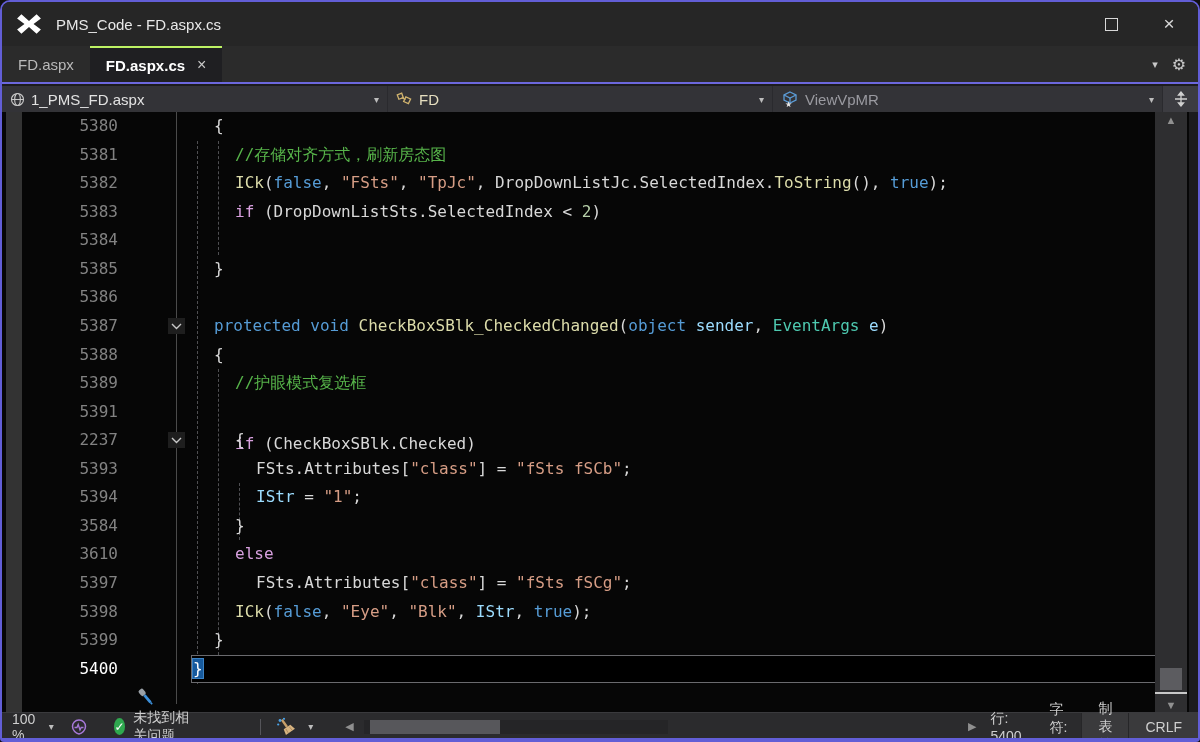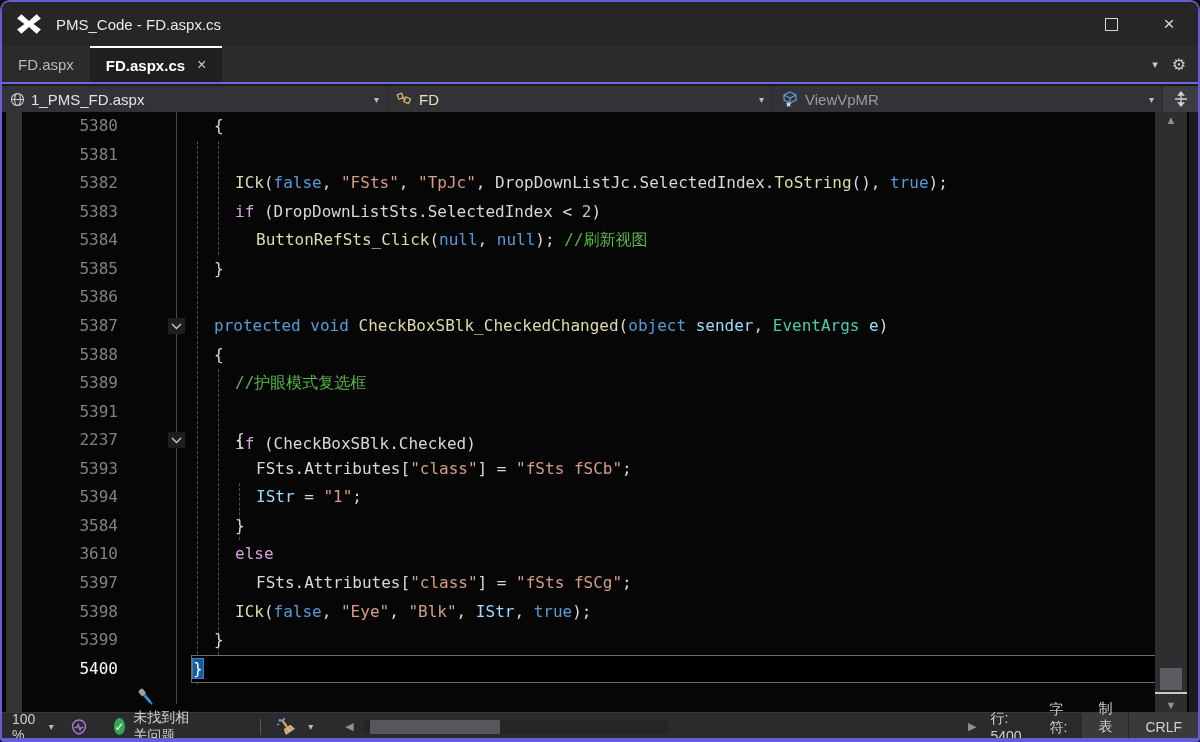--- a/index.html
+++ b/index.html
@@ -16,21 +16,21 @@
   
   .titlebar { position:absolute; left:0; right:0; top:0; height:44px; background:#262626; display:flex; align-items:center; }
   .vslogo { margin:0 14px 0 14px; }
   .title-text { font-size:15px; color:#e8e8e8; }
   .wincontrols { margin-left:auto; display:flex; align-items:center; height:100%; }
   .winbtn { width:58px; height:100%; display:flex; align-items:center; justify-content:center; color:#d8d8d8; font-size:19px; }
   .maxbox { width:13px; height:13px; border:1.5px solid #d8d8d8; }
   
   .tabstrip { position:absolute; left:0; right:0; top:44px; height:38px; background:#2b2b2b; border-bottom:2px solid #6c68dd; display:flex; align-items:stretch; }
   .tab { display:flex; align-items:center; padding:0 16px; font-size:15px; color:#b9b9b9; }
-  .tab.active { background:#1f1f22; border-top:2px solid #ffffff; color:#ffffff; font-weight:bold; }
+  .tab.active { background:#1f1f22; border-top:2px solid #bef264; color:#ffffff; font-weight:bold; }
   .tab .closex { margin-left:12px; font-weight:normal; color:#c9c9c9; font-size:16px; }
   .tabstrip-right { margin-left:auto; display:flex; align-items:center; gap:14px; padding-right:12px; color:#c8c8c8; }
   .small-chev { font-size:11px; color:#c8c8c8; }
   .gear { font-size:16px; color:#c8c8c8; }
   
   .navbar { position:absolute; left:0; right:0; top:84px; height:26px; background:#333337; display:flex; align-items:stretch; }
   .navsec { display:flex; align-items:center; font-size:15px; padding:0 8px; position:relative; }
   .navsec .chev { position:absolute; right:8px; font-size:10px; color:#bdbdbd; }
   .nav-file  { width:385px; color:#e2e2e2; }
   .nav-type  { width:385px; color:#e6dfc0; border-left:1px solid #2a2a2e; }
@@ -187,32 +187,32 @@
         </g>
       </svg>
 
       <div class="lines">
           <div class="line">
             <div class="lnum">5380</div>
             <div class="lcode" style="padding-left: 23px;"><span class="tk-txt">{</span></div>
           </div>
           <div class="line">
             <div class="lnum">5381</div>
+            <div class="lcode" style="padding-left: 44px;"><span class="tk-cmt">//存储对齐方式，刷新房态图</span></div>
           </div>
           <div class="line">
             <div class="lnum">5382</div>
             <div class="lcode" style="padding-left: 44px;"><span class="tk-fn">ICk</span><span class="tk-txt">(</span><span class="tk-kw">false</span><span class="tk-txt">, </span><span class="tk-str">"FSts"</span><span class="tk-txt">, </span><span class="tk-str">"TpJc"</span><span class="tk-txt">, DropDownListJc.SelectedIndex.</span><span class="tk-fn">ToString</span><span class="tk-txt">(), </span><span class="tk-kw">true</span><span class="tk-txt">);</span></div>
           </div>
           <div class="line">
             <div class="lnum">5383</div>
             <div class="lcode" style="padding-left: 44px;"><span class="tk-ctrl">if</span><span class="tk-txt"> (DropDownListSts.SelectedIndex &lt; </span><span class="tk-num">2</span><span class="tk-txt">)</span></div>
           </div>
           <div class="line">
             <div class="lnum">5384</div>
-            <div class="lcode" style="padding-left: 65px;"><span class="tk-fn">ButtonRefSts_Click</span><span class="tk-txt">(</span><span class="tk-kw">null</span><span class="tk-txt">, </span><span class="tk-kw">null</span><span class="tk-txt">); </span><span class="tk-cmt">//刷新视图</span></div>
           </div>
           <div class="line">
             <div class="lnum">5385</div>
             <div class="lcode" style="padding-left: 23px;"><span class="tk-txt">}</span></div>
           </div>
           <div class="line">
             <div class="lnum">5386</div>
             <div class="lcode" style="padding-left: 2px;"></div>
           </div>
           <div class="line">

